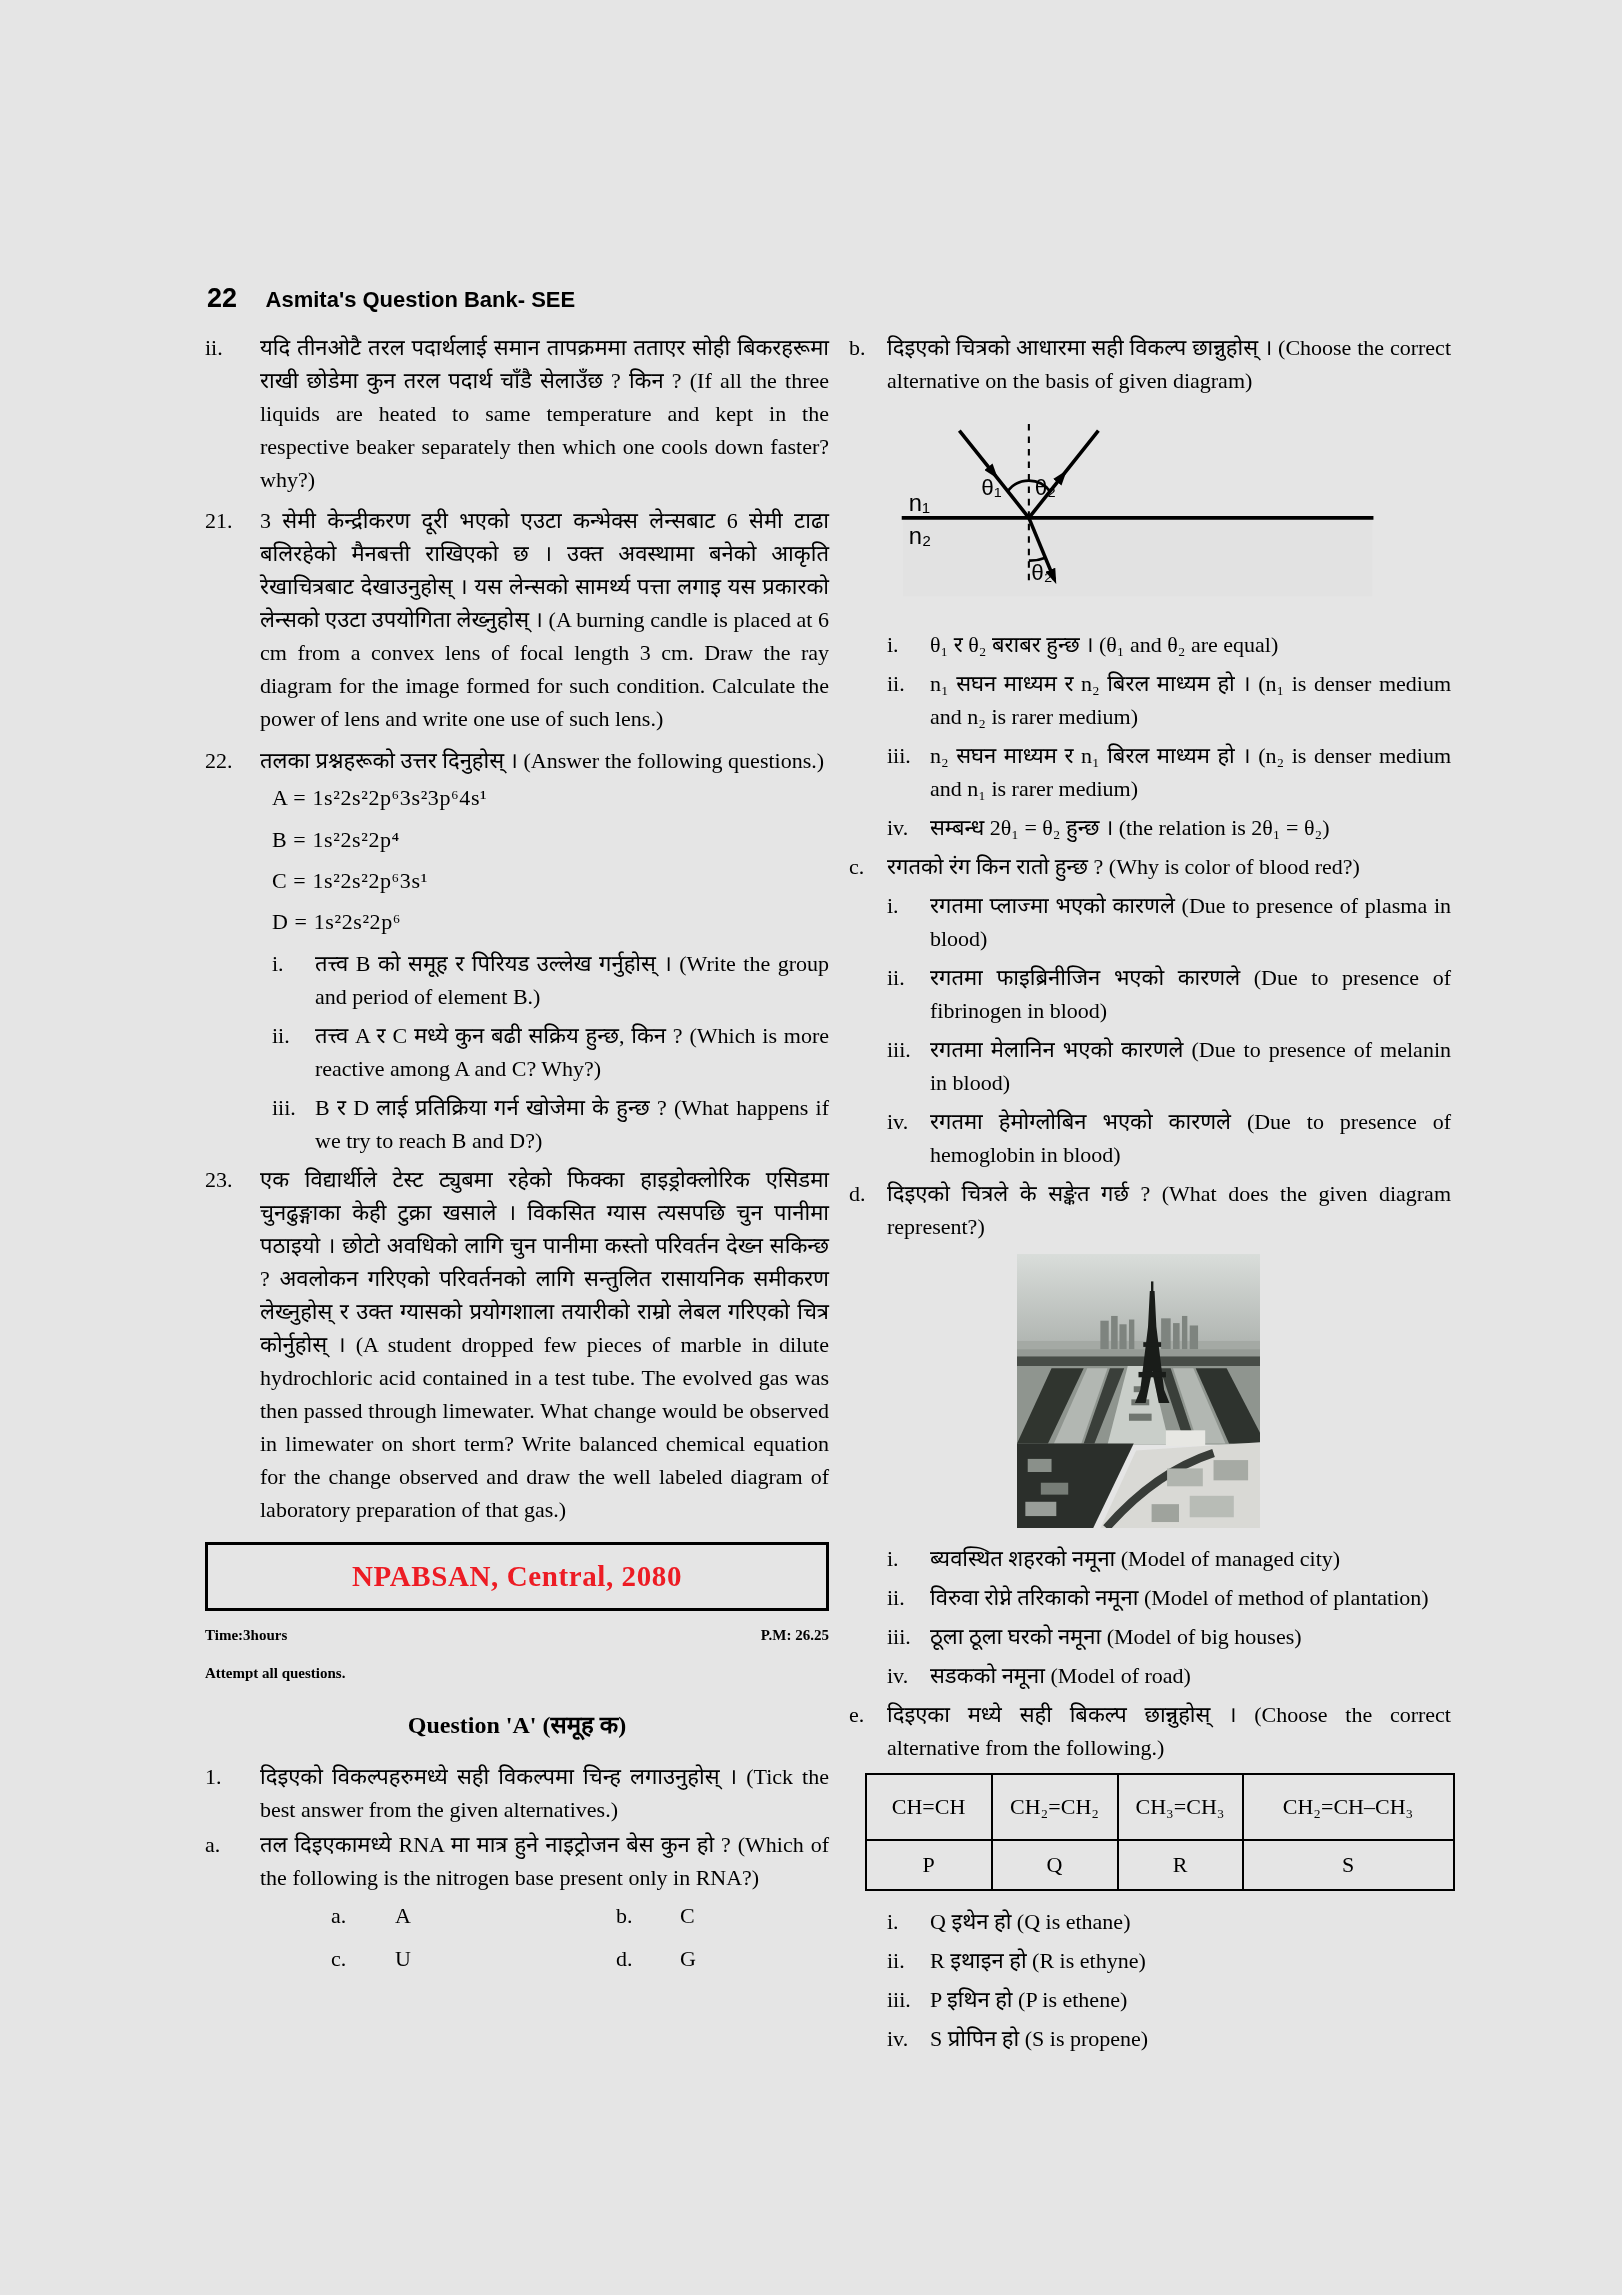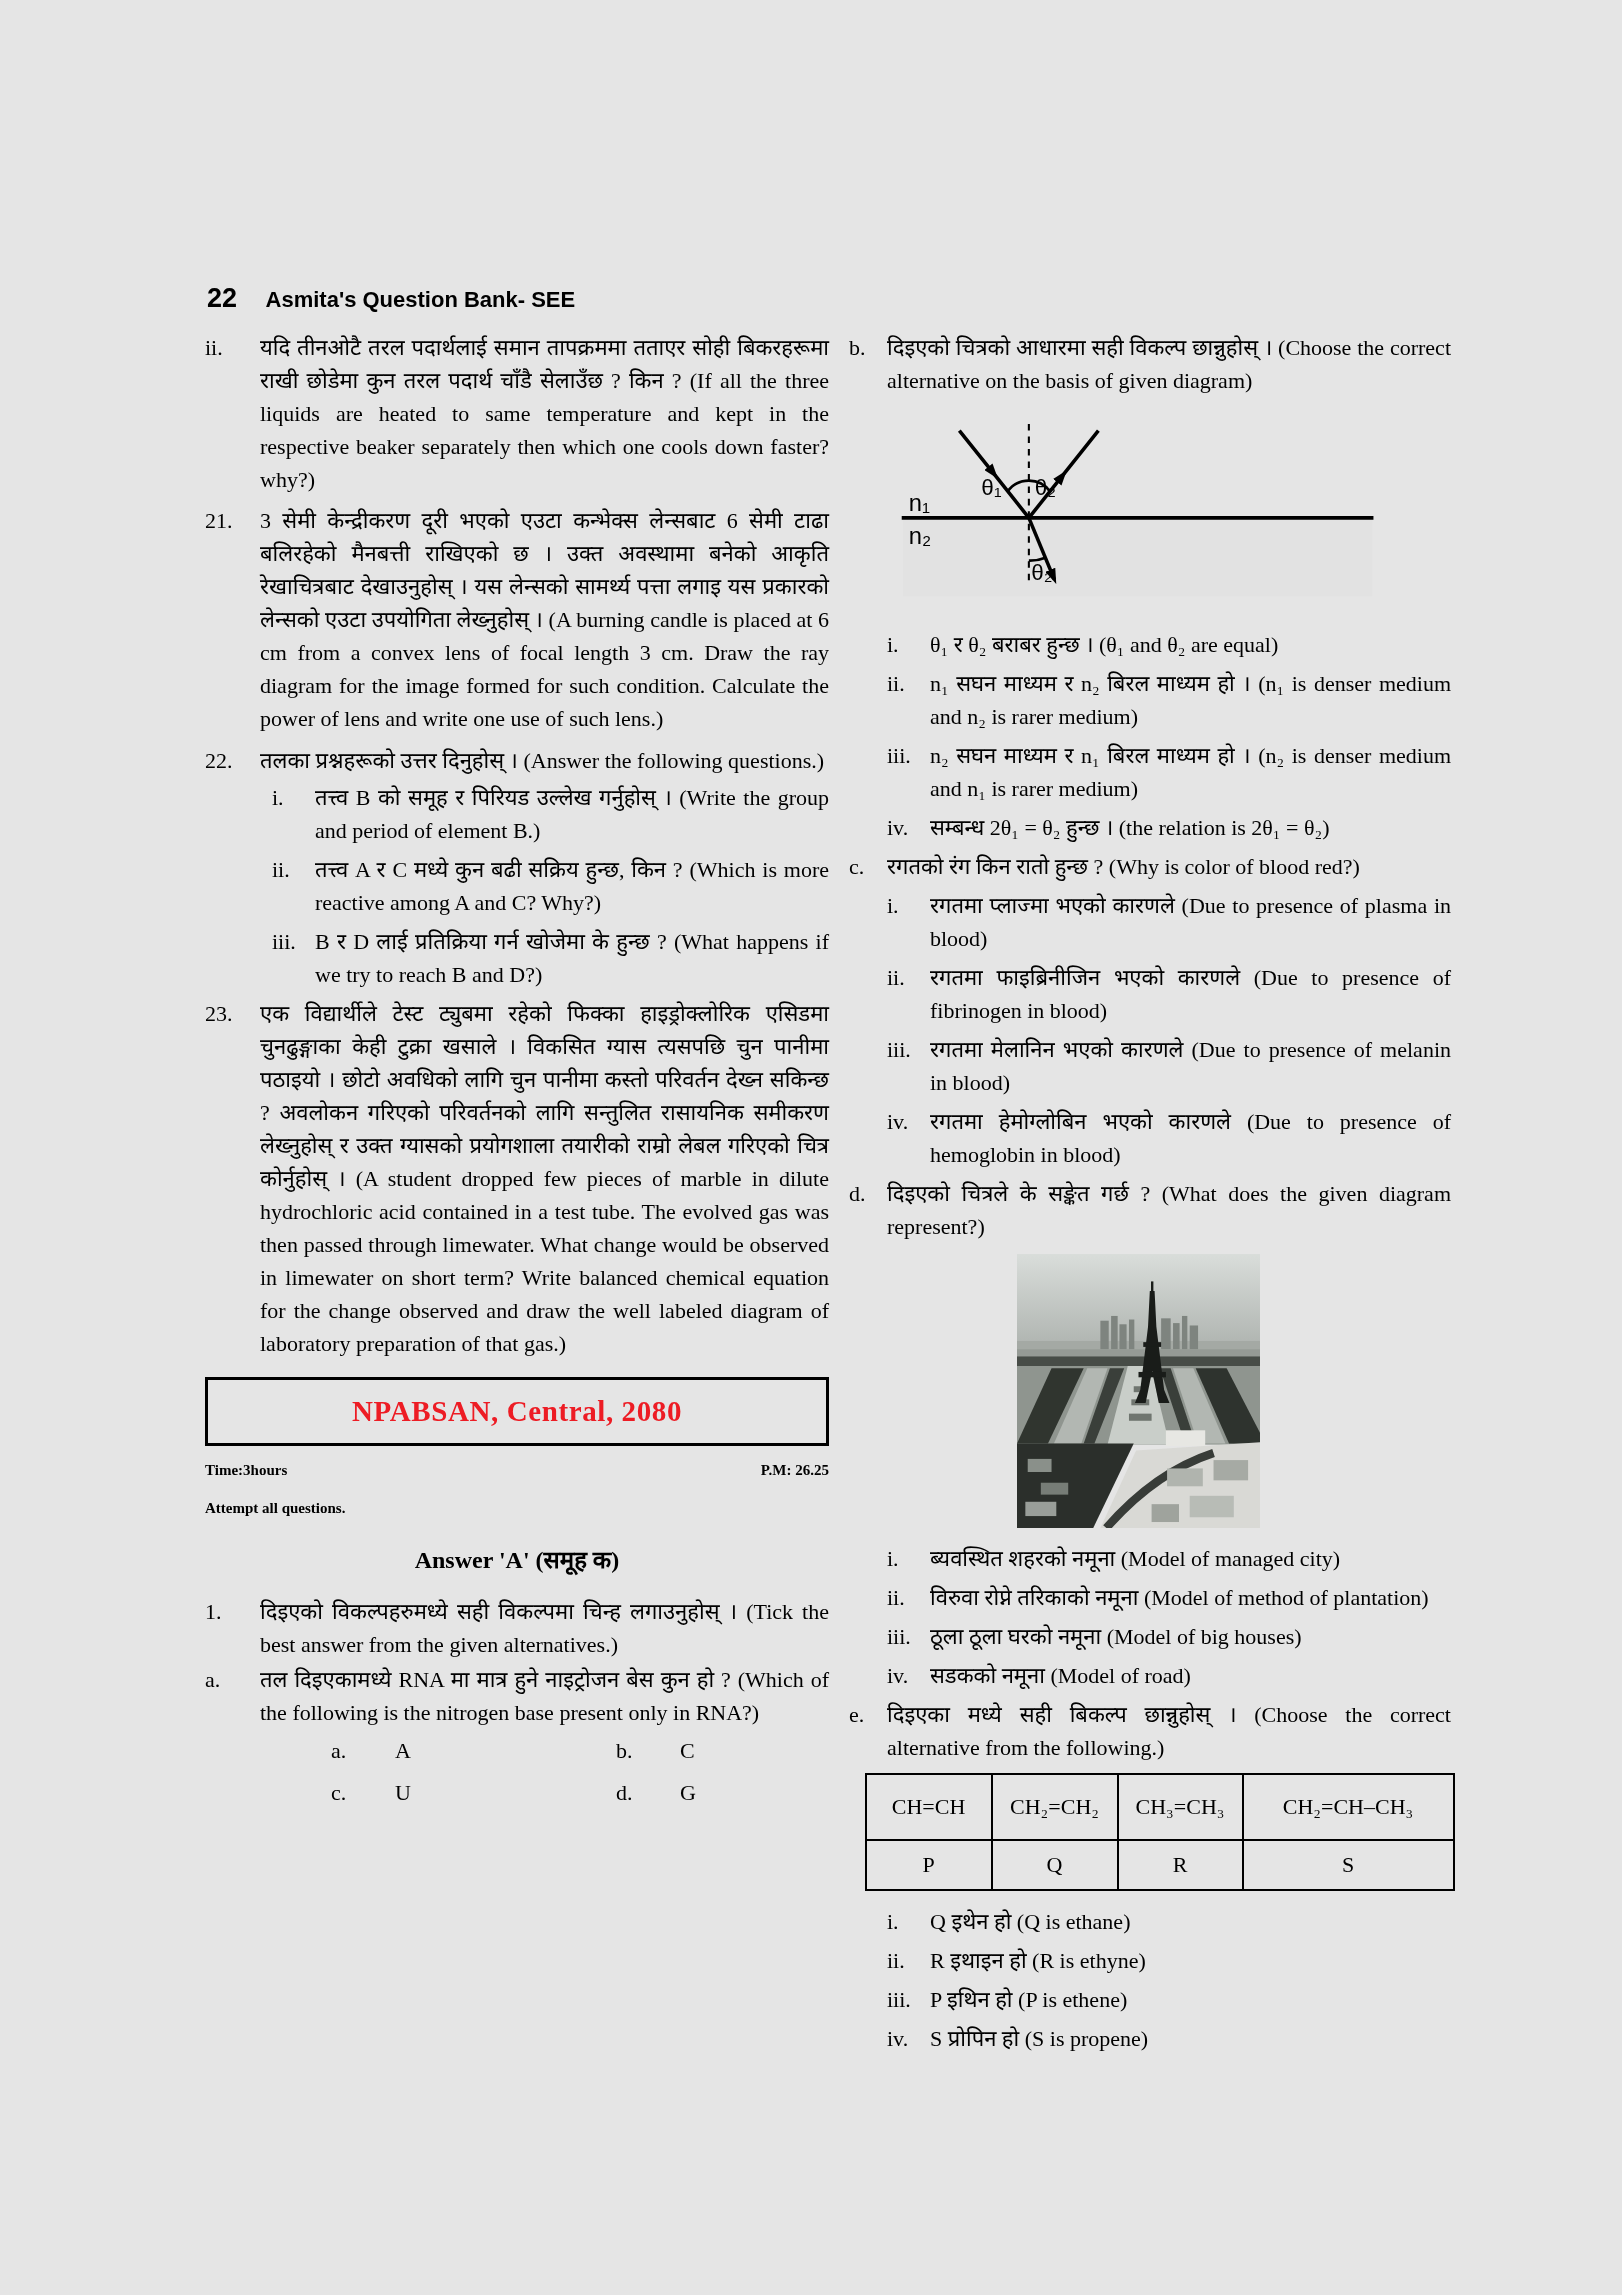--- a/index.html
+++ b/index.html
@@ -60,20 +60,26 @@
     <div class="q">
       <span class="lbl">21.</span>
       <span class="bd">3 सेमी केन्द्रीकरण दूरी भएको एउटा कन्भेक्स लेन्सबाट 6 सेमी टाढा बलिरहेको मैनबत्ती राखिएको छ । उक्त अवस्थामा बनेको आकृति रेखाचित्रबाट देखाउनुहोस् । यस लेन्सको सामर्थ्य पत्ता लगाइ यस प्रकारको लेन्सको एउटा उपयोगिता लेख्नुहोस् । (A burning candle is placed at 6 cm from a convex lens of focal length 3 cm. Draw the ray diagram for the image formed for such condition. Calculate the power of lens and write one use of such lens.)</span>
     </div>
 
     <div class="q" style="margin-bottom:4.8px;">
       <span class="lbl">22.</span>
       <span class="bd">तलका प्रश्नहरूको उत्तर दिनुहोस् । (Answer the following questions.)</span>
     </div>
 
+    <div class="configs">
+      <div class="cfg">A = 1s²2s²2p⁶3s²3p⁶4s¹</div>
+      <div class="cfg">B = 1s²2s²2p⁴</div>
+      <div class="cfg">C = 1s²2s²2p⁶3s¹</div>
+      <div class="cfg">D = 1s²2s²2p⁶</div>
+    </div>
 
     <div class="subwrap">
       <div class="sub">
         <span class="lbl">i.</span>
         <span class="bd">तत्त्व B को समूह र पिरियड उल्लेख गर्नुहोस् । (Write the group and period of element B.)</span>
       </div>
       <div class="sub">
         <span class="lbl">ii.</span>
         <span class="bd">तत्त्व A र C मध्ये कुन बढी सक्रिय हुन्छ, किन ? (Which is more reactive among A and C? Why?)</span>
       </div>
@@ -92,21 +98,21 @@
       <span class="extitle" style="color: rgb(237, 28, 36);">NPABSAN, Central, 2080</span>
     </div>
 
     <div class="timerow">
       <span>Time:3hours</span>
       <span>P.M: 26.25</span>
     </div>
 
     <div class="attempt">Attempt all questions.</div>
 
-    <div class="section">Answer 'A' (समूह क)</div>
+    <div class="section">Question 'A' (समूह क)</div>
 
     <div class="q q1" style="margin-bottom:2.4px;">
       <span class="lbl">1.</span>
       <span class="bd">
         <span>दिइएको विकल्पहरुमध्ये सही विकल्पमा चिन्ह लगाउनुहोस् ।</span>
         <span>(Tick the best answer from the given alternatives.)</span>
       </span>
     </div>
 
 

